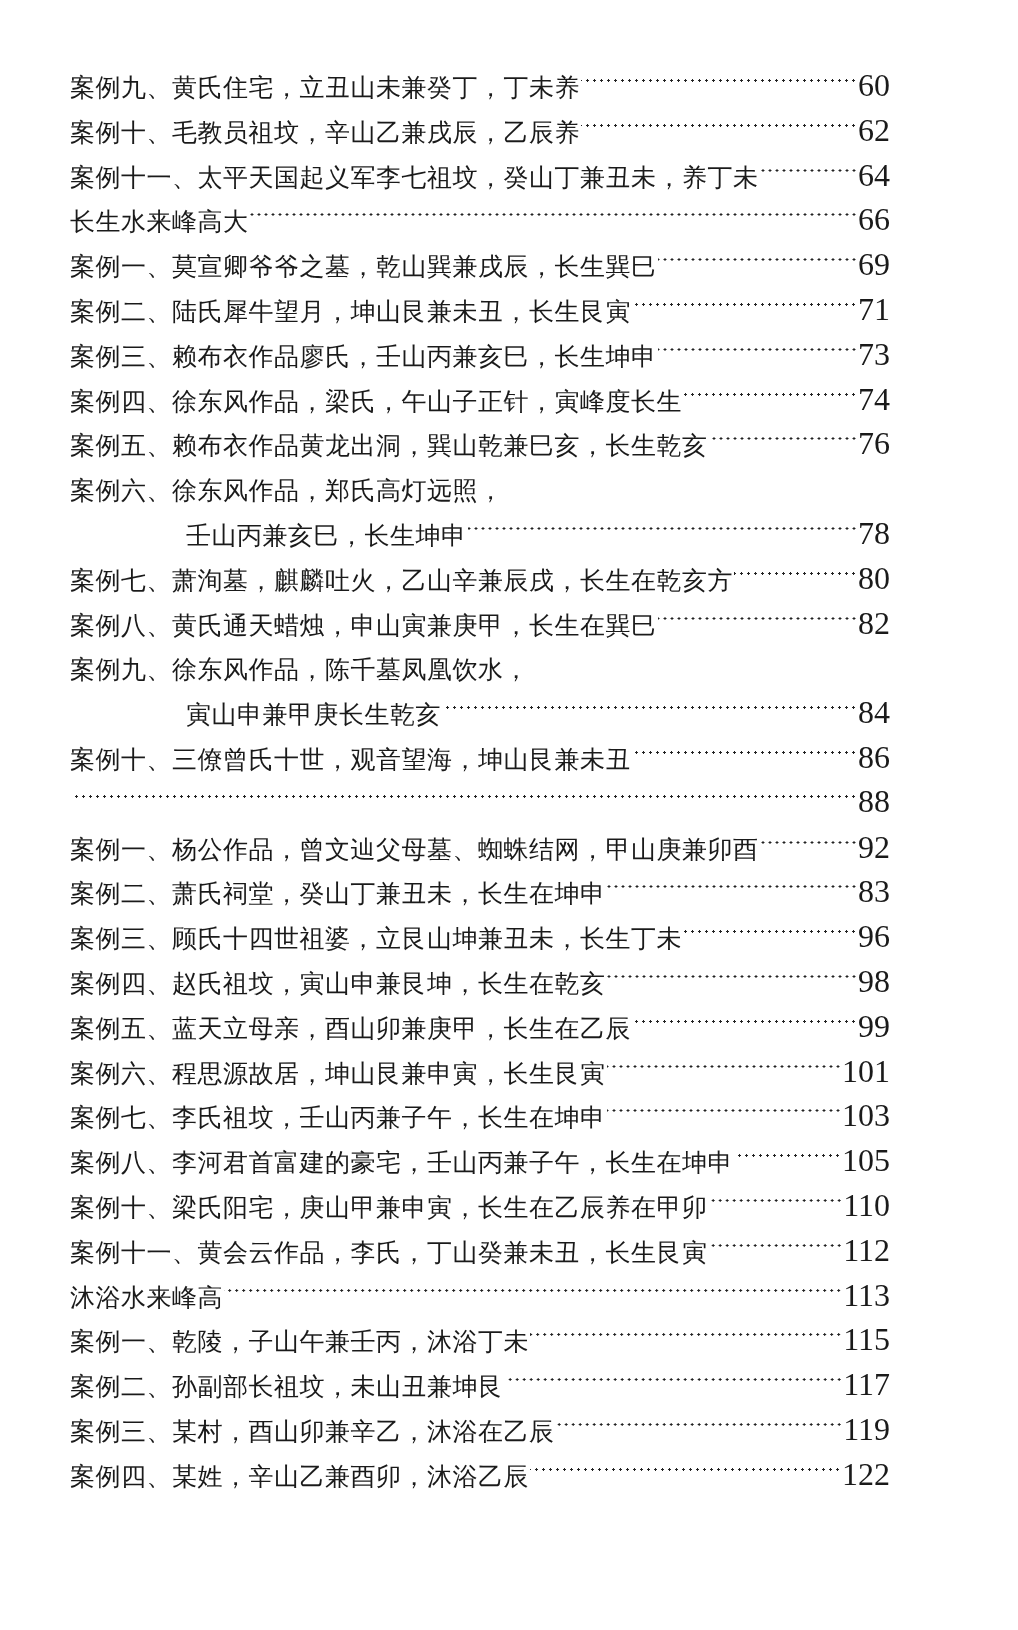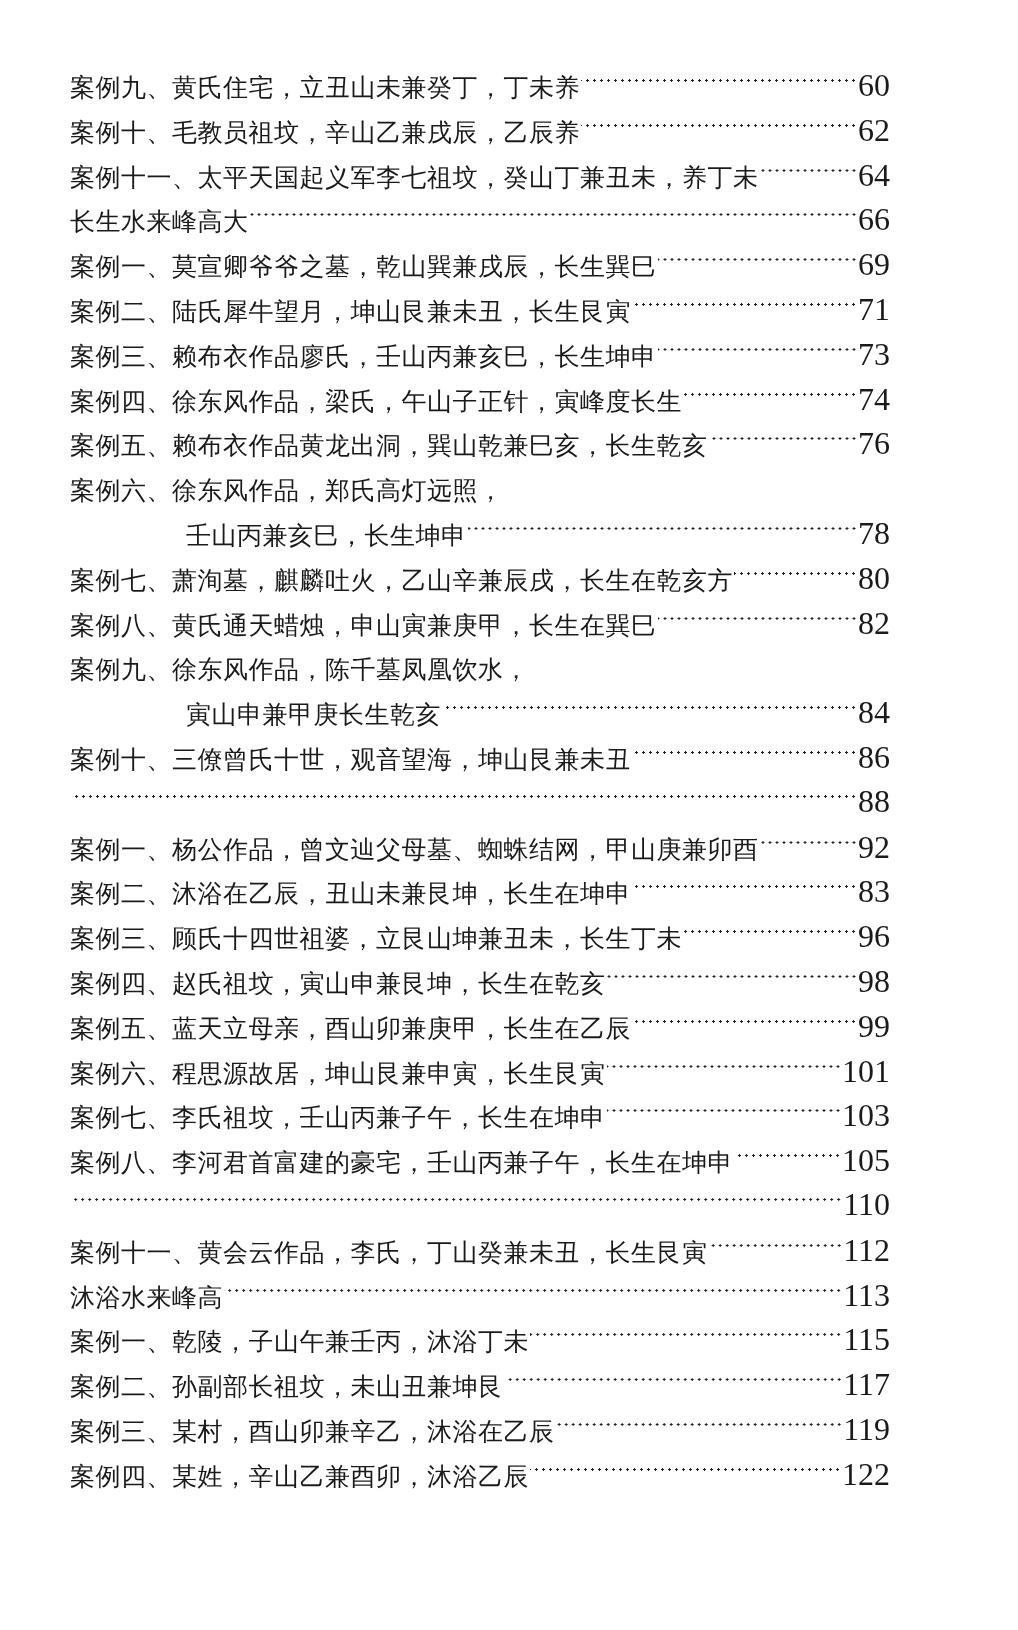--- a/index.html
+++ b/index.html
@@ -149,21 +149,21 @@
   <div class="toc-line">
     <span class="leader"></span>
     <span class="page">88</span>
   </div>
   <div class="toc-line">
     <span class="title">案例一、杨公作品，曾文辿父母墓、蜘蛛结网，甲山庚兼卯酉</span>
     <span class="leader"></span>
     <span class="page">92</span>
   </div>
   <div class="toc-line">
-    <span class="title">案例二、沐浴在乙辰，丑山未兼艮坤，长生在坤申</span>
+    <span class="title">案例二、萧氏祠堂，癸山丁兼丑未，长生在坤申</span>
     <span class="leader"></span>
     <span class="page">83</span>
   </div>
   <div class="toc-line">
     <span class="title">案例三、顾氏十四世祖婆，立艮山坤兼丑未，长生丁未</span>
     <span class="leader"></span>
     <span class="page">96</span>
   </div>
   <div class="toc-line">
     <span class="title">案例四、赵氏祖坟，寅山申兼艮坤，长生在乾亥</span>
@@ -184,20 +184,21 @@
     <span class="title">案例七、李氏祖坟，壬山丙兼子午，长生在坤申</span>
     <span class="leader"></span>
     <span class="page">103</span>
   </div>
   <div class="toc-line">
     <span class="title">案例八、李河君首富建的豪宅，壬山丙兼子午，长生在坤申</span>
     <span class="leader"></span>
     <span class="page">105</span>
   </div>
   <div class="toc-line">
+    <span class="title">案例十、梁氏阳宅，庚山甲兼申寅，长生在乙辰养在甲卯</span>
     <span class="leader"></span>
     <span class="page">110</span>
   </div>
   <div class="toc-line">
     <span class="title">案例十一、黄会云作品，李氏，丁山癸兼未丑，长生艮寅</span>
     <span class="leader"></span>
     <span class="page">112</span>
   </div>
   <div class="toc-line">
     <span class="title">沐浴水来峰高</span>

